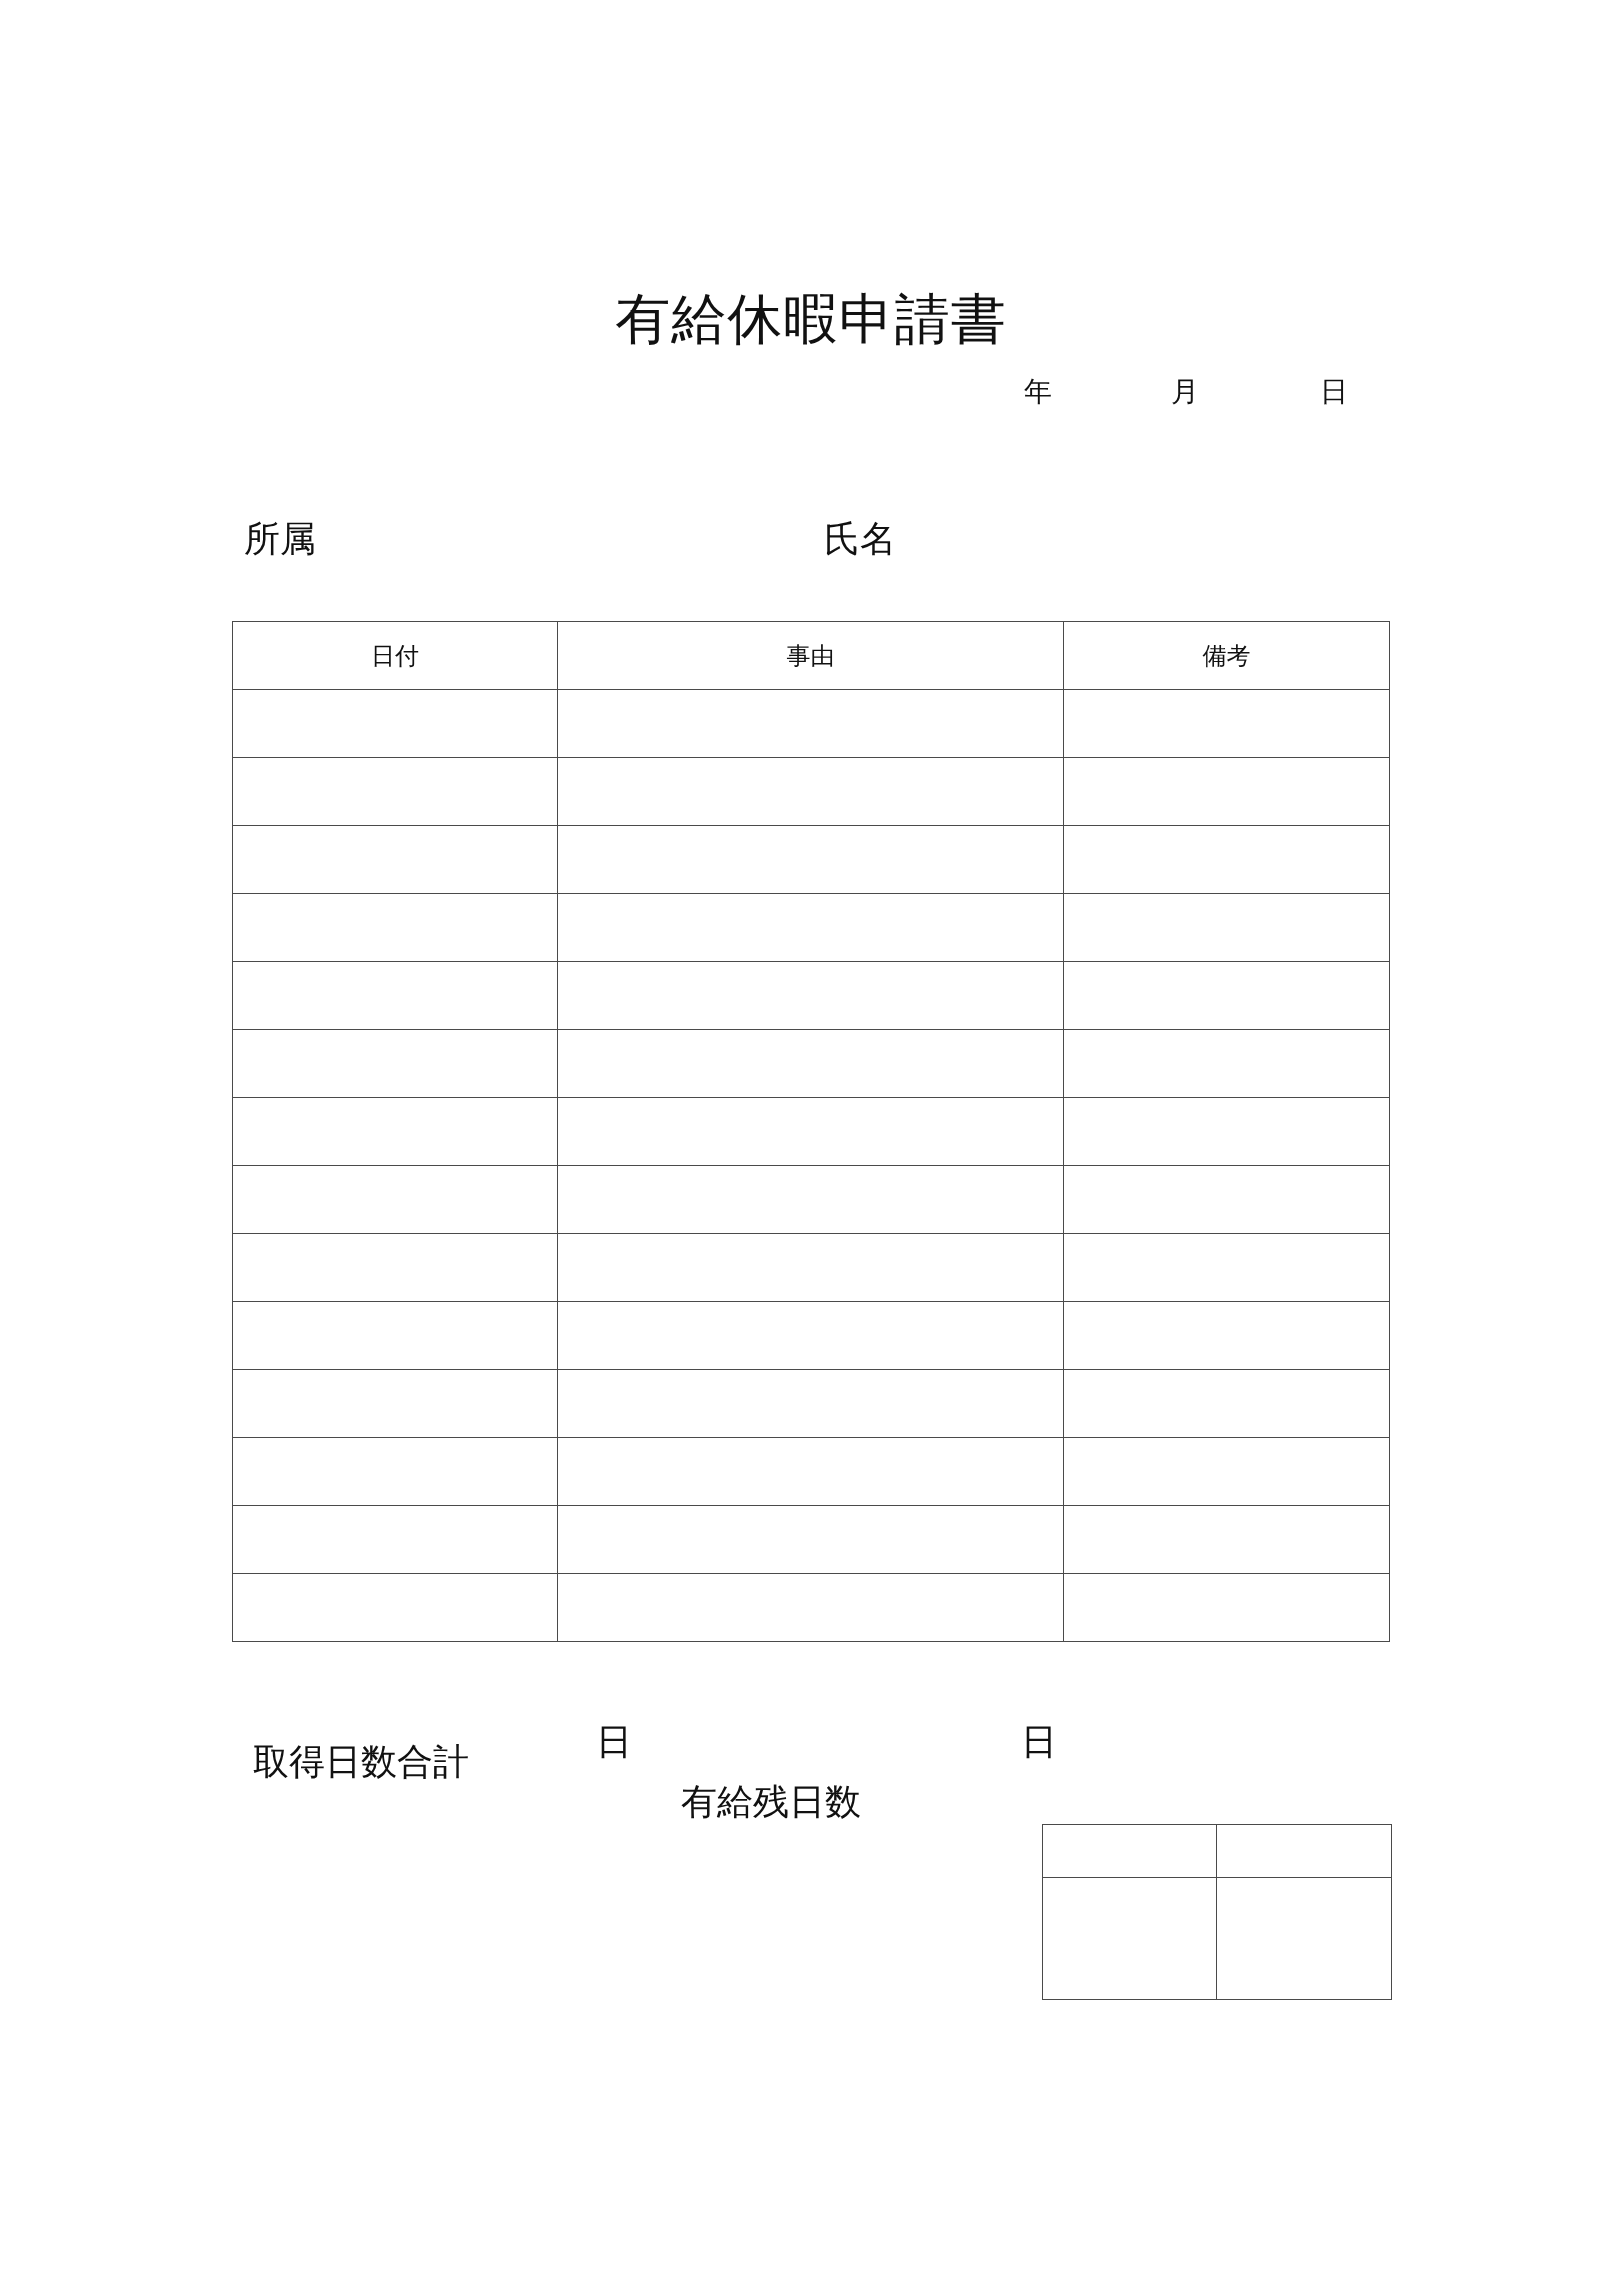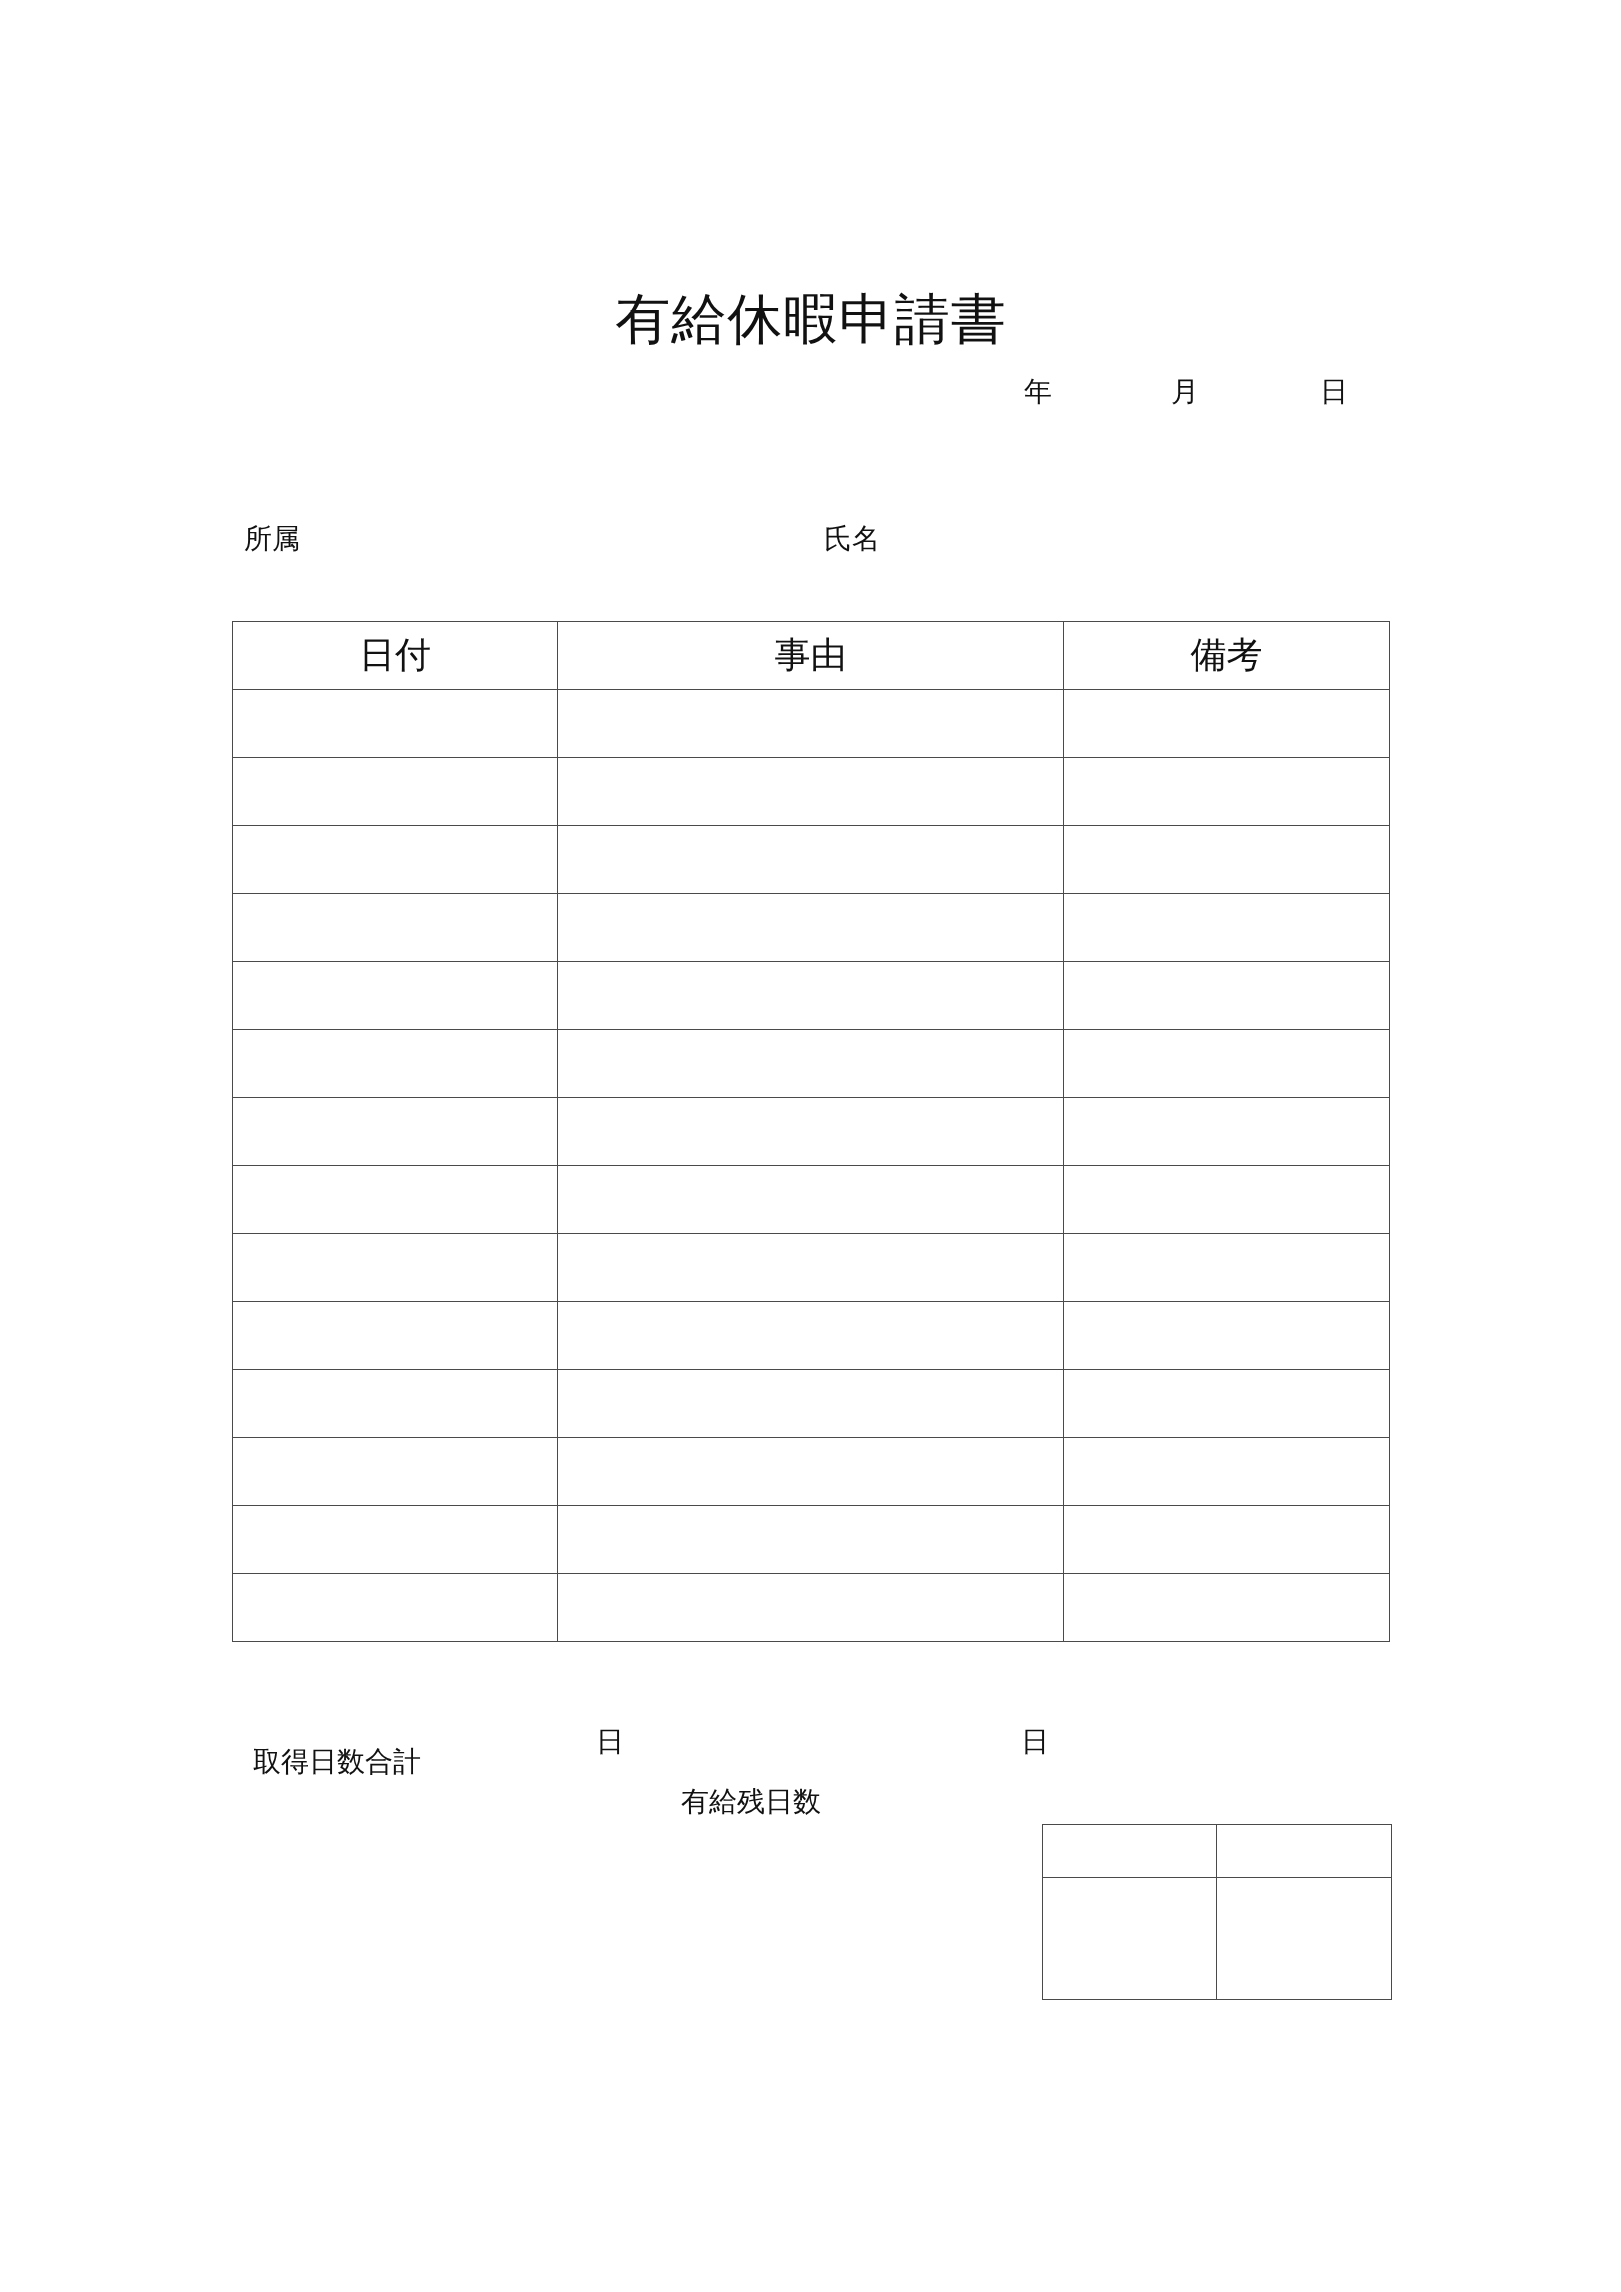--- a/index.html
+++ b/index.html
@@ -1,23 +1,23 @@
 <!DOCTYPE html>
 <html style="font-size:14.3px"><head>
 <meta charset="utf-8">
 <style>
   html, body { margin:0; padding:0; background:#ffffff; }
   body { width:1622px; height:2293px; position:relative; overflow:hidden;
          font-family:"DejaVu Sans", "Liberation Sans", sans-serif; color:#111; }
   .abs { position:absolute; }
   .title { left:0; width:1622px; top:288px; text-align:center; font-size:55px; letter-spacing:0.9px; line-height:63px; color:#111; }
   .date-part { top:374px; font-size:28px; line-height:36px; }
-  .label { font-size:28px; line-height:36px;text-align:right; }
+  .label { font-size:36px; line-height:36px;text-align:right; }
   table.main { position:absolute; left:232px; top:621px; width:1157px; border-collapse:collapse; table-layout:fixed; }
-  table.main td, table.main th { border:1.8px solid #4a4a4a; padding:0; font-weight:normal; font-size:36px; text-align:center; }
+  table.main td, table.main th { border:1.8px solid #4a4a4a; padding:0; font-weight:normal; font-size:24px; text-align:center; }
   table.main th { height:67px; }
   table.main td { height:67px; }
   table.stamp { position:absolute; left:1042px; top:1824px; width:348px; border-collapse:collapse; table-layout:fixed; }
   table.stamp td { border:1.8px solid #4a4a4a; padding:0; }
   table.stamp tr.hdr td { height:52px; }
   table.stamp tr.body td { height:121px; }
 </style>
 </head>
 <body>
 

